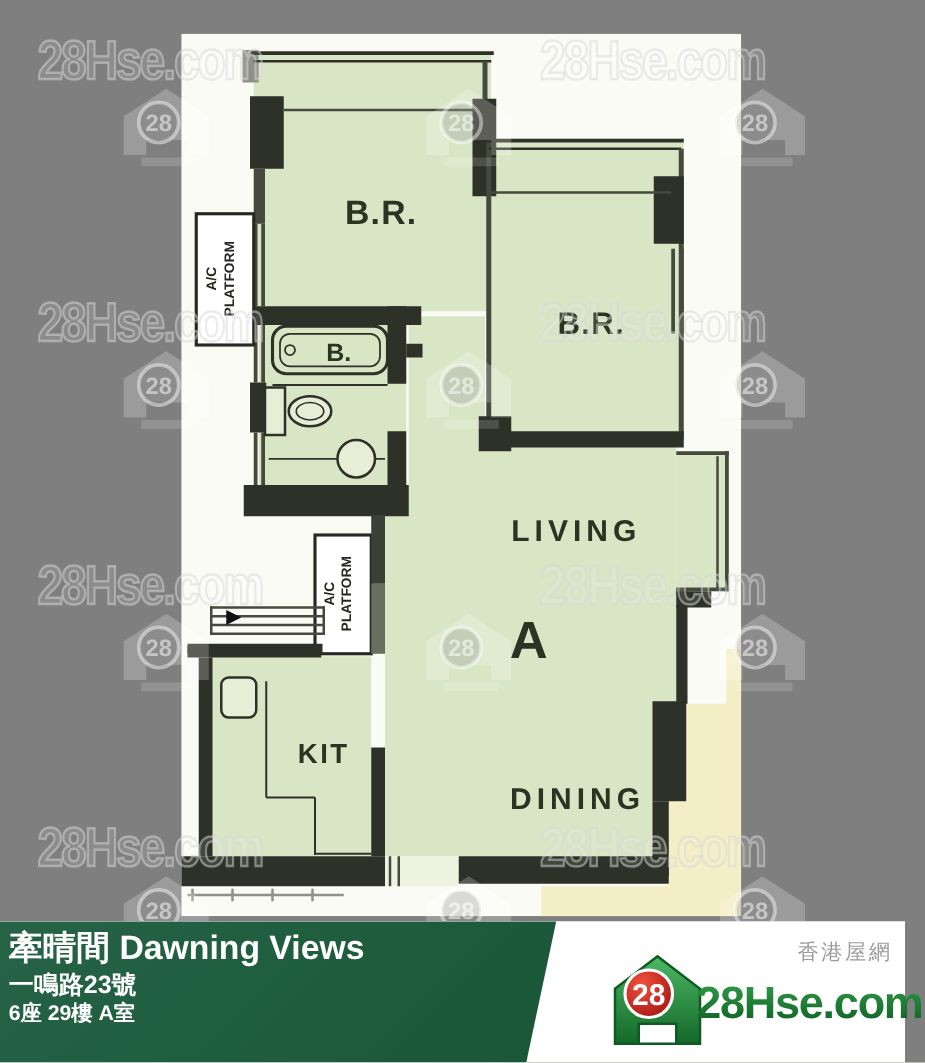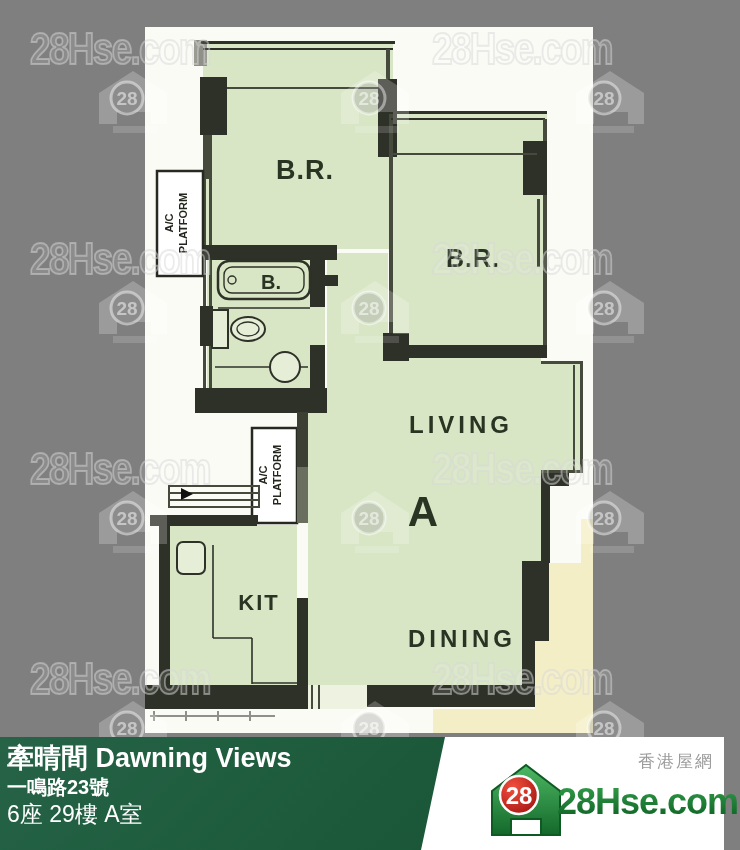--- a/index.html
+++ b/index.html
@@ -32,21 +32,21 @@
   .wm-logo{position:absolute;width:82px;height:66px;opacity:.85;}
   
   #info-bar{position:absolute;left:0;top:737px;width:724px;height:113px;background:#ffffff;}
   #bar-green{
     position:absolute;left:0;top:0;width:100%;height:100%;
     background:linear-gradient(135deg,#266347 0%,var(--bar-green) 45%,#164d31 100%);
     clip-path:polygon(0 0,445px 0,421px 113px,0 113px);
   }
   #bar-green .t1{position:absolute;left:7px;top:3px;font-size:27px;font-weight:bold;color:#fff;letter-spacing:0;}
   #bar-green .t2{position:absolute;left:7px;top:37px;font-size:20px;font-weight:bold;color:#fff;}
-  #bar-green .t3{position:absolute;left:7px;top:62px;font-size:23px;font-weight:normal;color:#fff;}
+  #bar-green .t3{position:absolute;left:7px;top:62px;font-size:17px;font-weight:bold;color:#fff;}
   #bar-green .t4{position:absolute;left:7px;top:84px;font-size:15px;font-weight:bold;color:#fff;}
   #brand{position:absolute;left:471px;top:0;width:285px;height:113px;}
   #brand-zh{position:absolute;left:167px;top:13px;font-size:17px;color:#9b9b9b;letter-spacing:2px;}
   #brand-house{position:absolute;left:18px;top:24px;}
   #brand-name{
     position:absolute;left:86px;top:44px;font-size:36px;font-weight:bold;letter-spacing:-1px;
     color:var(--brand-green);
     background:linear-gradient(#35a24b,#0b5c22);
     -webkit-background-clip:text;background-clip:text;-webkit-text-fill-color:transparent;
     text-shadow:none;

